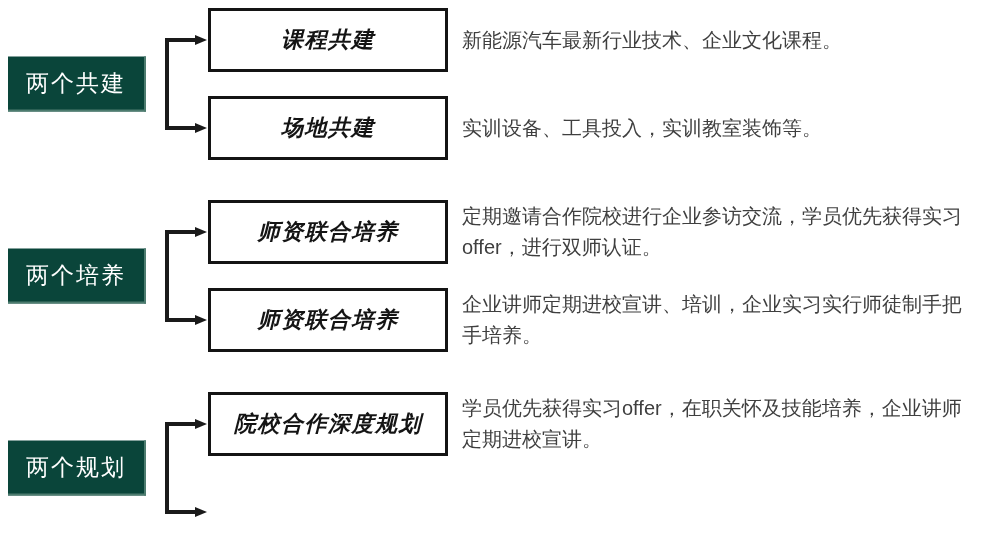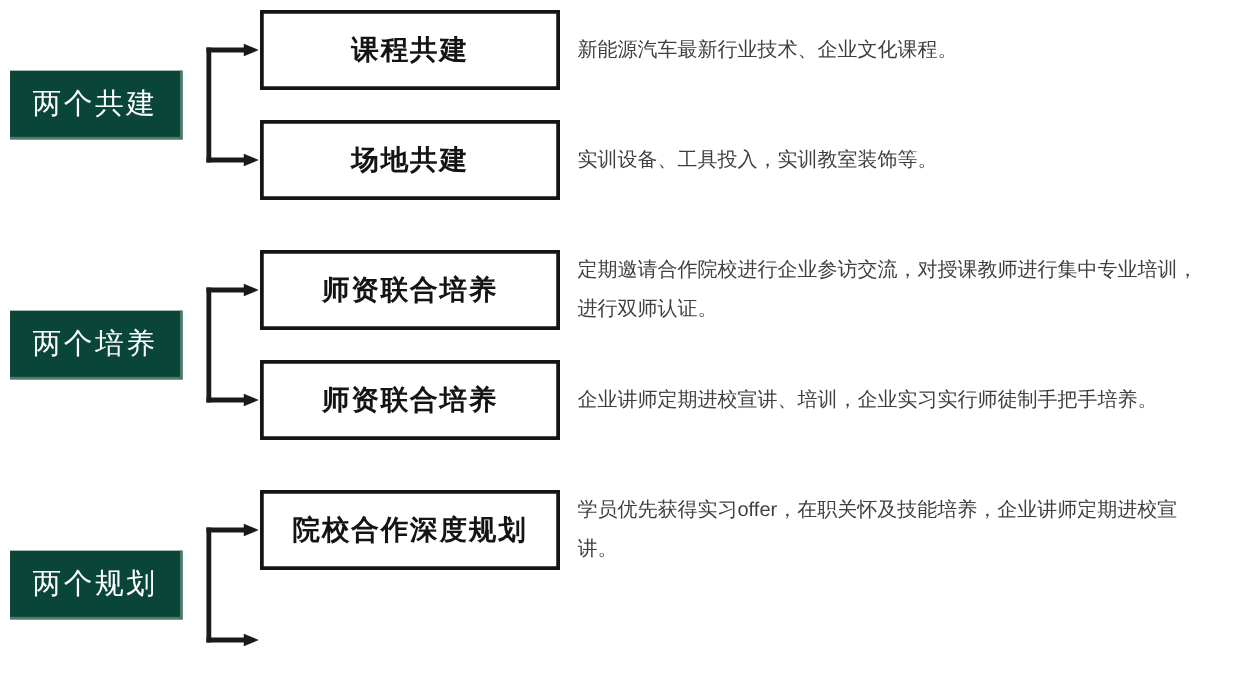--- a/index.html
+++ b/index.html
@@ -80,25 +80,26 @@
     justify-content: center;
     flex: 0 0 auto;
   }
 
   .item-title {
     font-size: 22px;
     font-weight: bold;
     color: #141414;
     letter-spacing: 1.5px;
     white-space: nowrap;
+    font-style: italic;
   }
 
   .item-desc {
     width: 502px;
-    font-size: 16px;
+    font-size: 20px;
     line-height: 31px;
     color: #3f3f3f;
     letter-spacing: 0;
   }
 </style>
 </head>
 <body>
 
 <div class="canvas">
 
@@ -134,21 +135,21 @@
       <line x1="0" y1="5" x2="31" y2="5" stroke="#1a1a1a" stroke-width="4"></line>
       <line x1="0" y1="93" x2="31" y2="93" stroke="#1a1a1a" stroke-width="4"></line>
       <polygon points="30,0 30,10 42,5" fill="#1a1a1a"></polygon>
       <polygon points="30,88 30,98 42,93" fill="#1a1a1a"></polygon>
     </svg>
     <div class="items">
       <div class="item">
         <div class="item-box">
           <span class="item-title">师资联合培养</span>
         </div>
-        <div class="item-desc">定期邀请合作院校进行企业参访交流，对授课教师进行集中专业培训，进行双师认证。</div>
+        <div class="item-desc">定期邀请合作院校进行企业参访交流，学员优先获得实习offer，进行双师认证。</div>
       </div>
       <div class="item">
         <div class="item-box">
           <span class="item-title">师资联合培养</span>
         </div>
         <div class="item-desc">企业讲师定期进校宣讲、培训，企业实习实行师徒制手把手培养。</div>
       </div>
     </div>
   </div>
 

